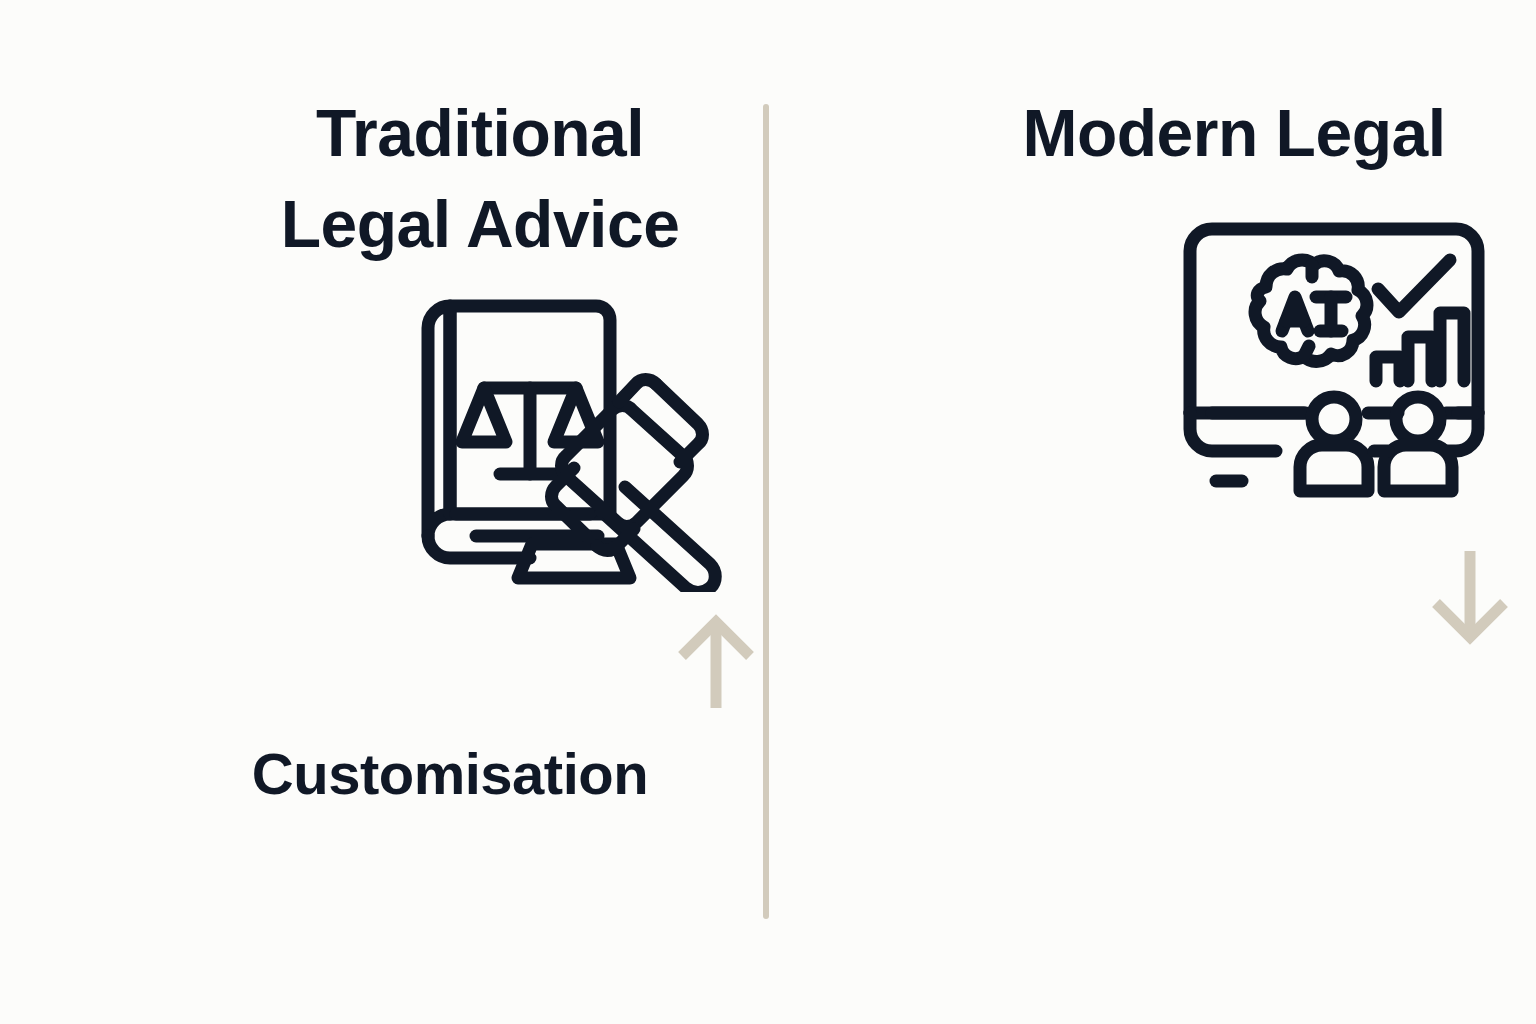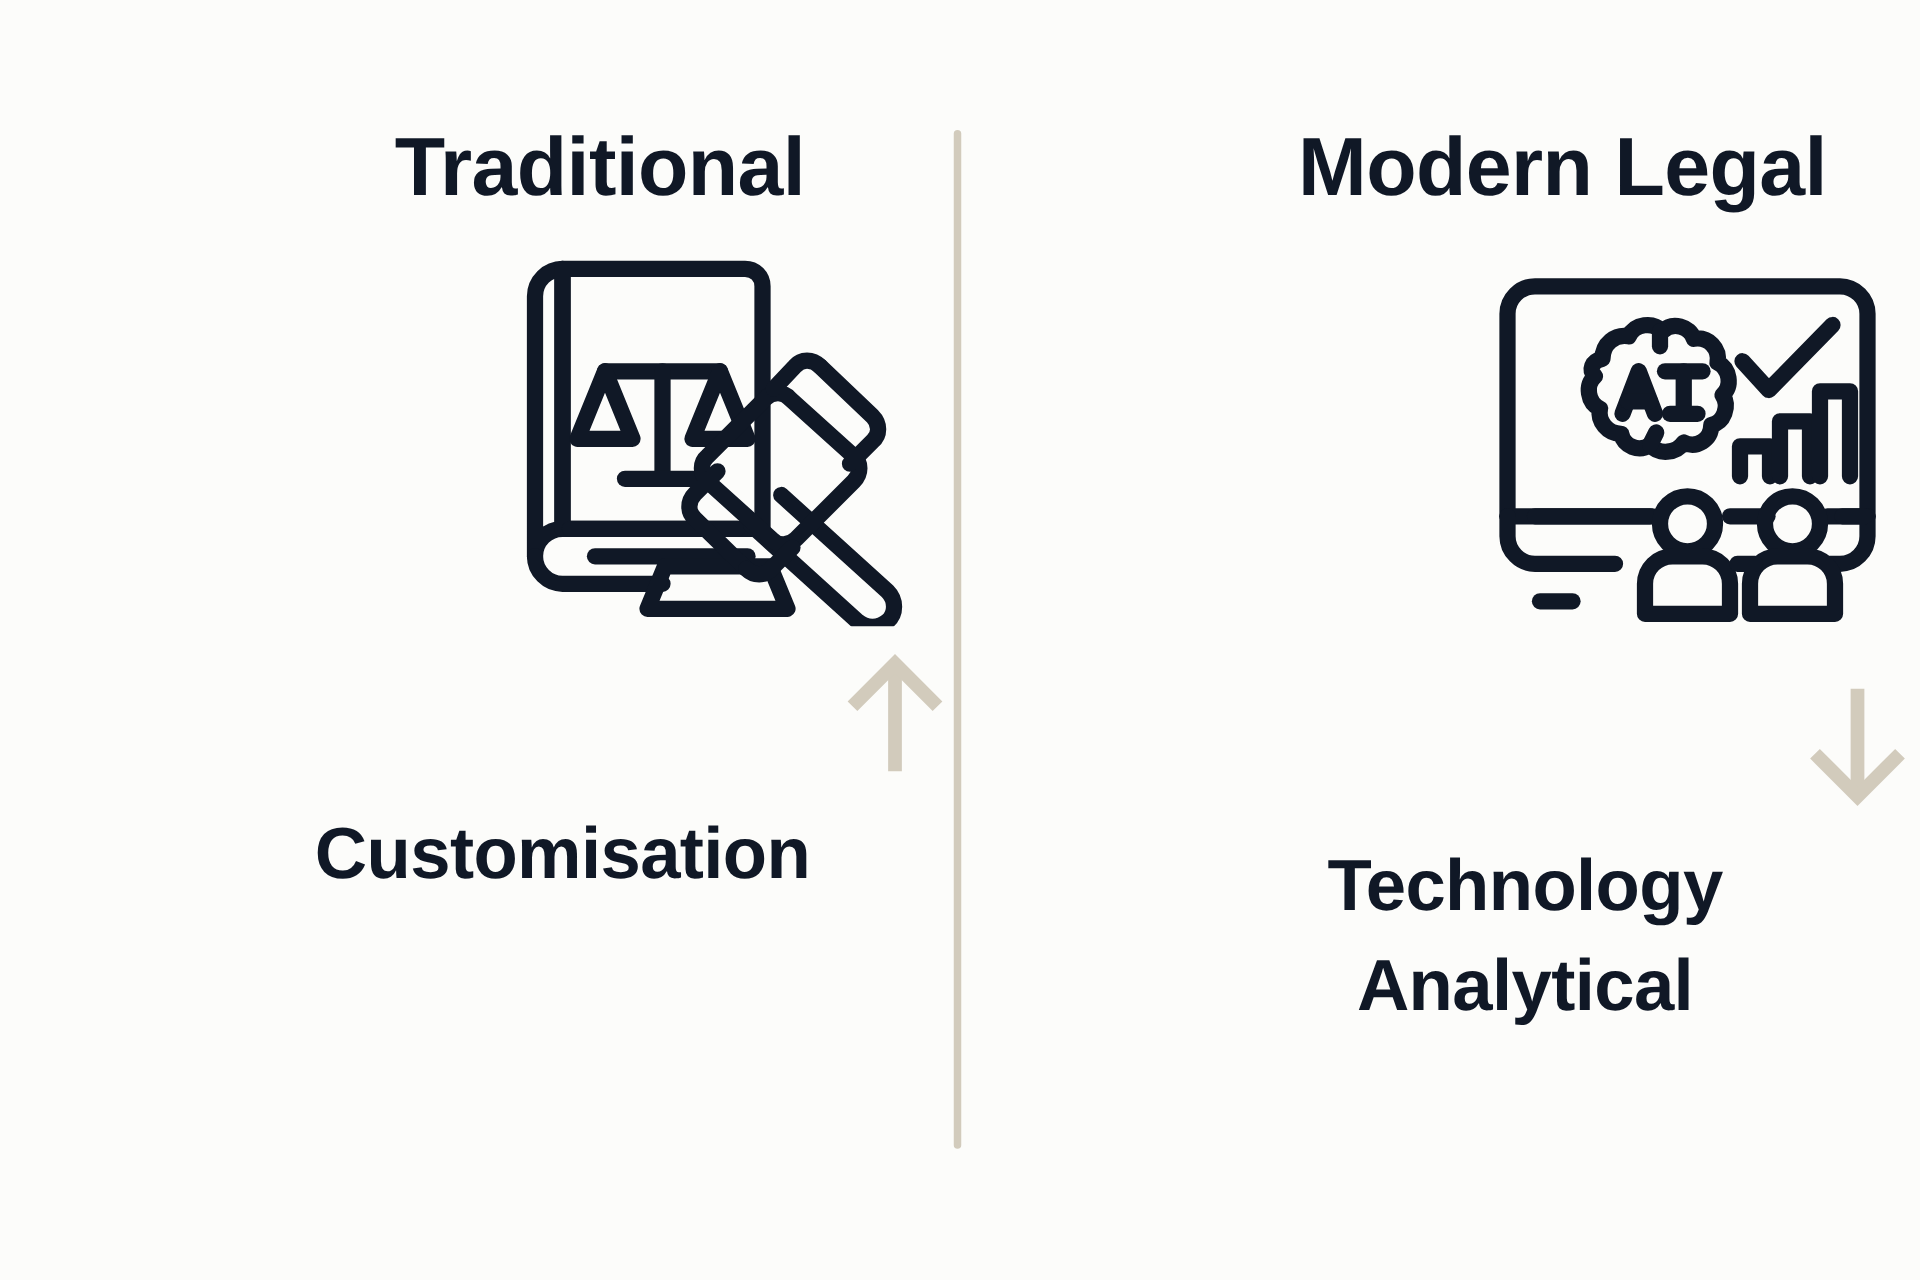--- a/index.html
+++ b/index.html
@@ -38,21 +38,21 @@
     position: absolute;
     top: 0;
     width: 740px;
     height: 1024px;
     display: flex;
     flex-direction: column;
     align-items: flex-end;
     box-sizing: border-box;
   }
   .column-left  { left: 20px; }
-  .column-right { left: 790px; }
+  .column-right { left: 774px; }
 
   .heading {
     color: #101826;
     font-size: 66px;
     font-weight: 700;
     line-height: 1.38;
     letter-spacing: -0.5px;
     text-align: center;
     margin: 0;
     width: 560px;
@@ -95,20 +95,21 @@
 <body>
 
 <div class="canvas">
 
   <div class="divider"></div>
 
   <div class="column column-left">
 
     <h1 class="heading">
       <span class="line-break">Traditional</span>
+      <span class="line-break">Legal Advice</span>
     </h1>
 
     <div class="icon-wrap icon-wrap-left">
       <svg width="380" height="300" viewBox="0 0 380 300" fill="none" stroke="#101826" stroke-width="13" stroke-linecap="round" stroke-linejoin="round">
 
         <path d="M48 36 C48 24 58 14 70 14 L70 222 C58 222 48 232 48 244 Z"></path>
 
         <path d="M70 14 L216 14 C224 14 230 20 230 28 L230 222 L70 222 Z"></path>
 
         <path d="M48 244 C48 256 58 266 70 266 L150 266"></path>
@@ -216,20 +217,16 @@
       </svg>
     </div>
 
     <div class="arrow-wrap arrow-wrap-right">
       <svg width="88" height="100" viewBox="0 0 88 100" fill="none" stroke="#D2CBBC" stroke-width="11" stroke-linecap="butt" stroke-linejoin="miter">
         <path d="M44 4 L44 90"></path>
         <path d="M10 56 L44 90 L78 56"></path>
       </svg>
     </div>
 
-    <h2 class="label label-right">
-      <span class="line-break">Technology</span>
-      <span class="line-break">Analytical</span>
-    </h2>
 
   </div>
 
 </div>
 
 </body></html>

